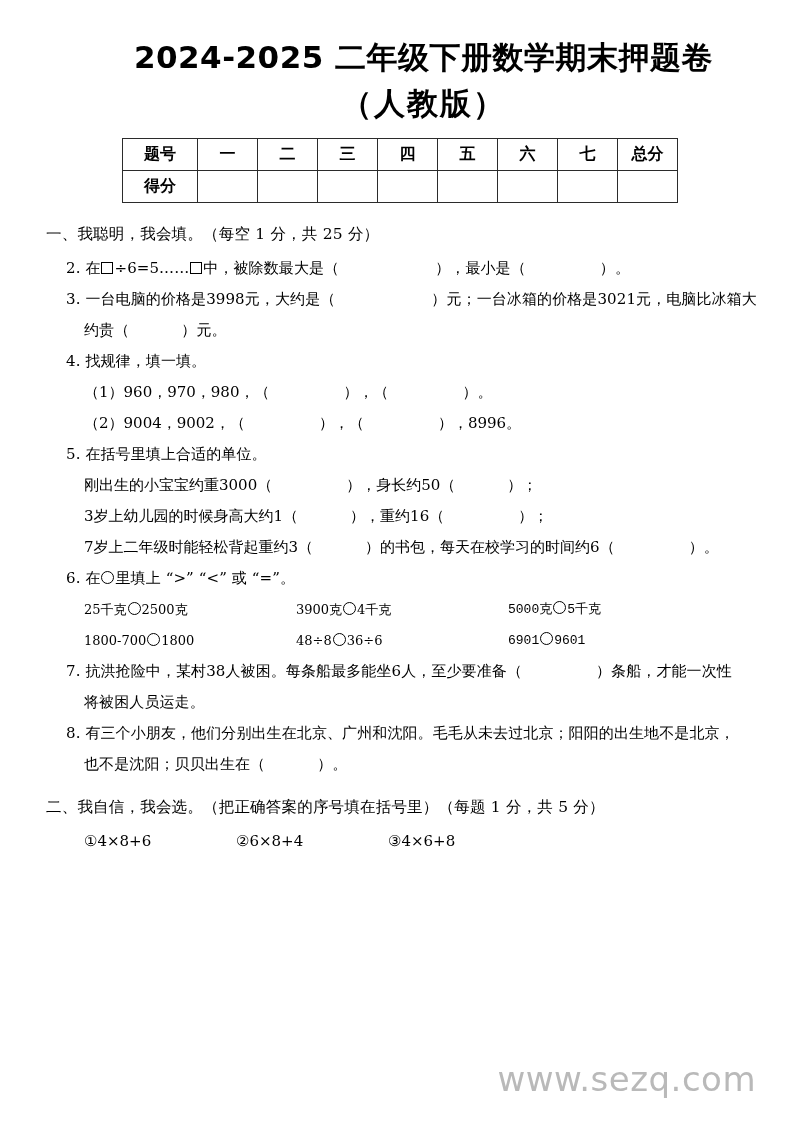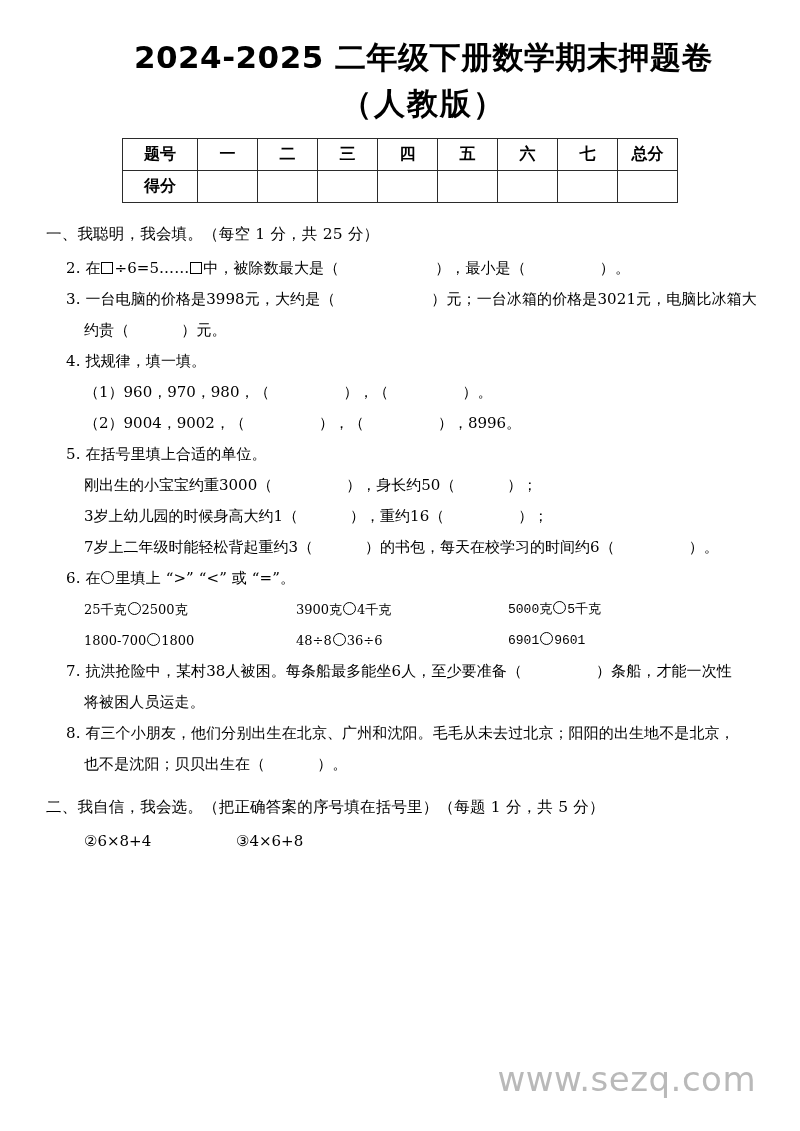--- a/index.html
+++ b/index.html
@@ -257,20 +257,21 @@
     </div>
 
     <div class="q">
       <span>8. 有三个小朋友，他们分别出生在北京、广州和沈阳。毛毛从未去过北京；阳阳的出生地不是北京，</span>
       <span class="cont"><span>也不是沈阳；贝贝出生在（</span><span class="gap-sm"></span><span>）。</span></span>
     </div>
 
     <div class="section-head">二、我自信，我会选。（把正确答案的序号填在括号里）（每题 1 分，共 5 分）</div>
 
     <div class="choices">
+      <span class="ch">①4×8+6</span>
       <span class="ch">②6×8+4</span>
       <span class="ch">③4×6+8</span>
     </div>
 
 
   </div>
 
   <div class="watermark">www.sezq.com</div>
 
 </div>

